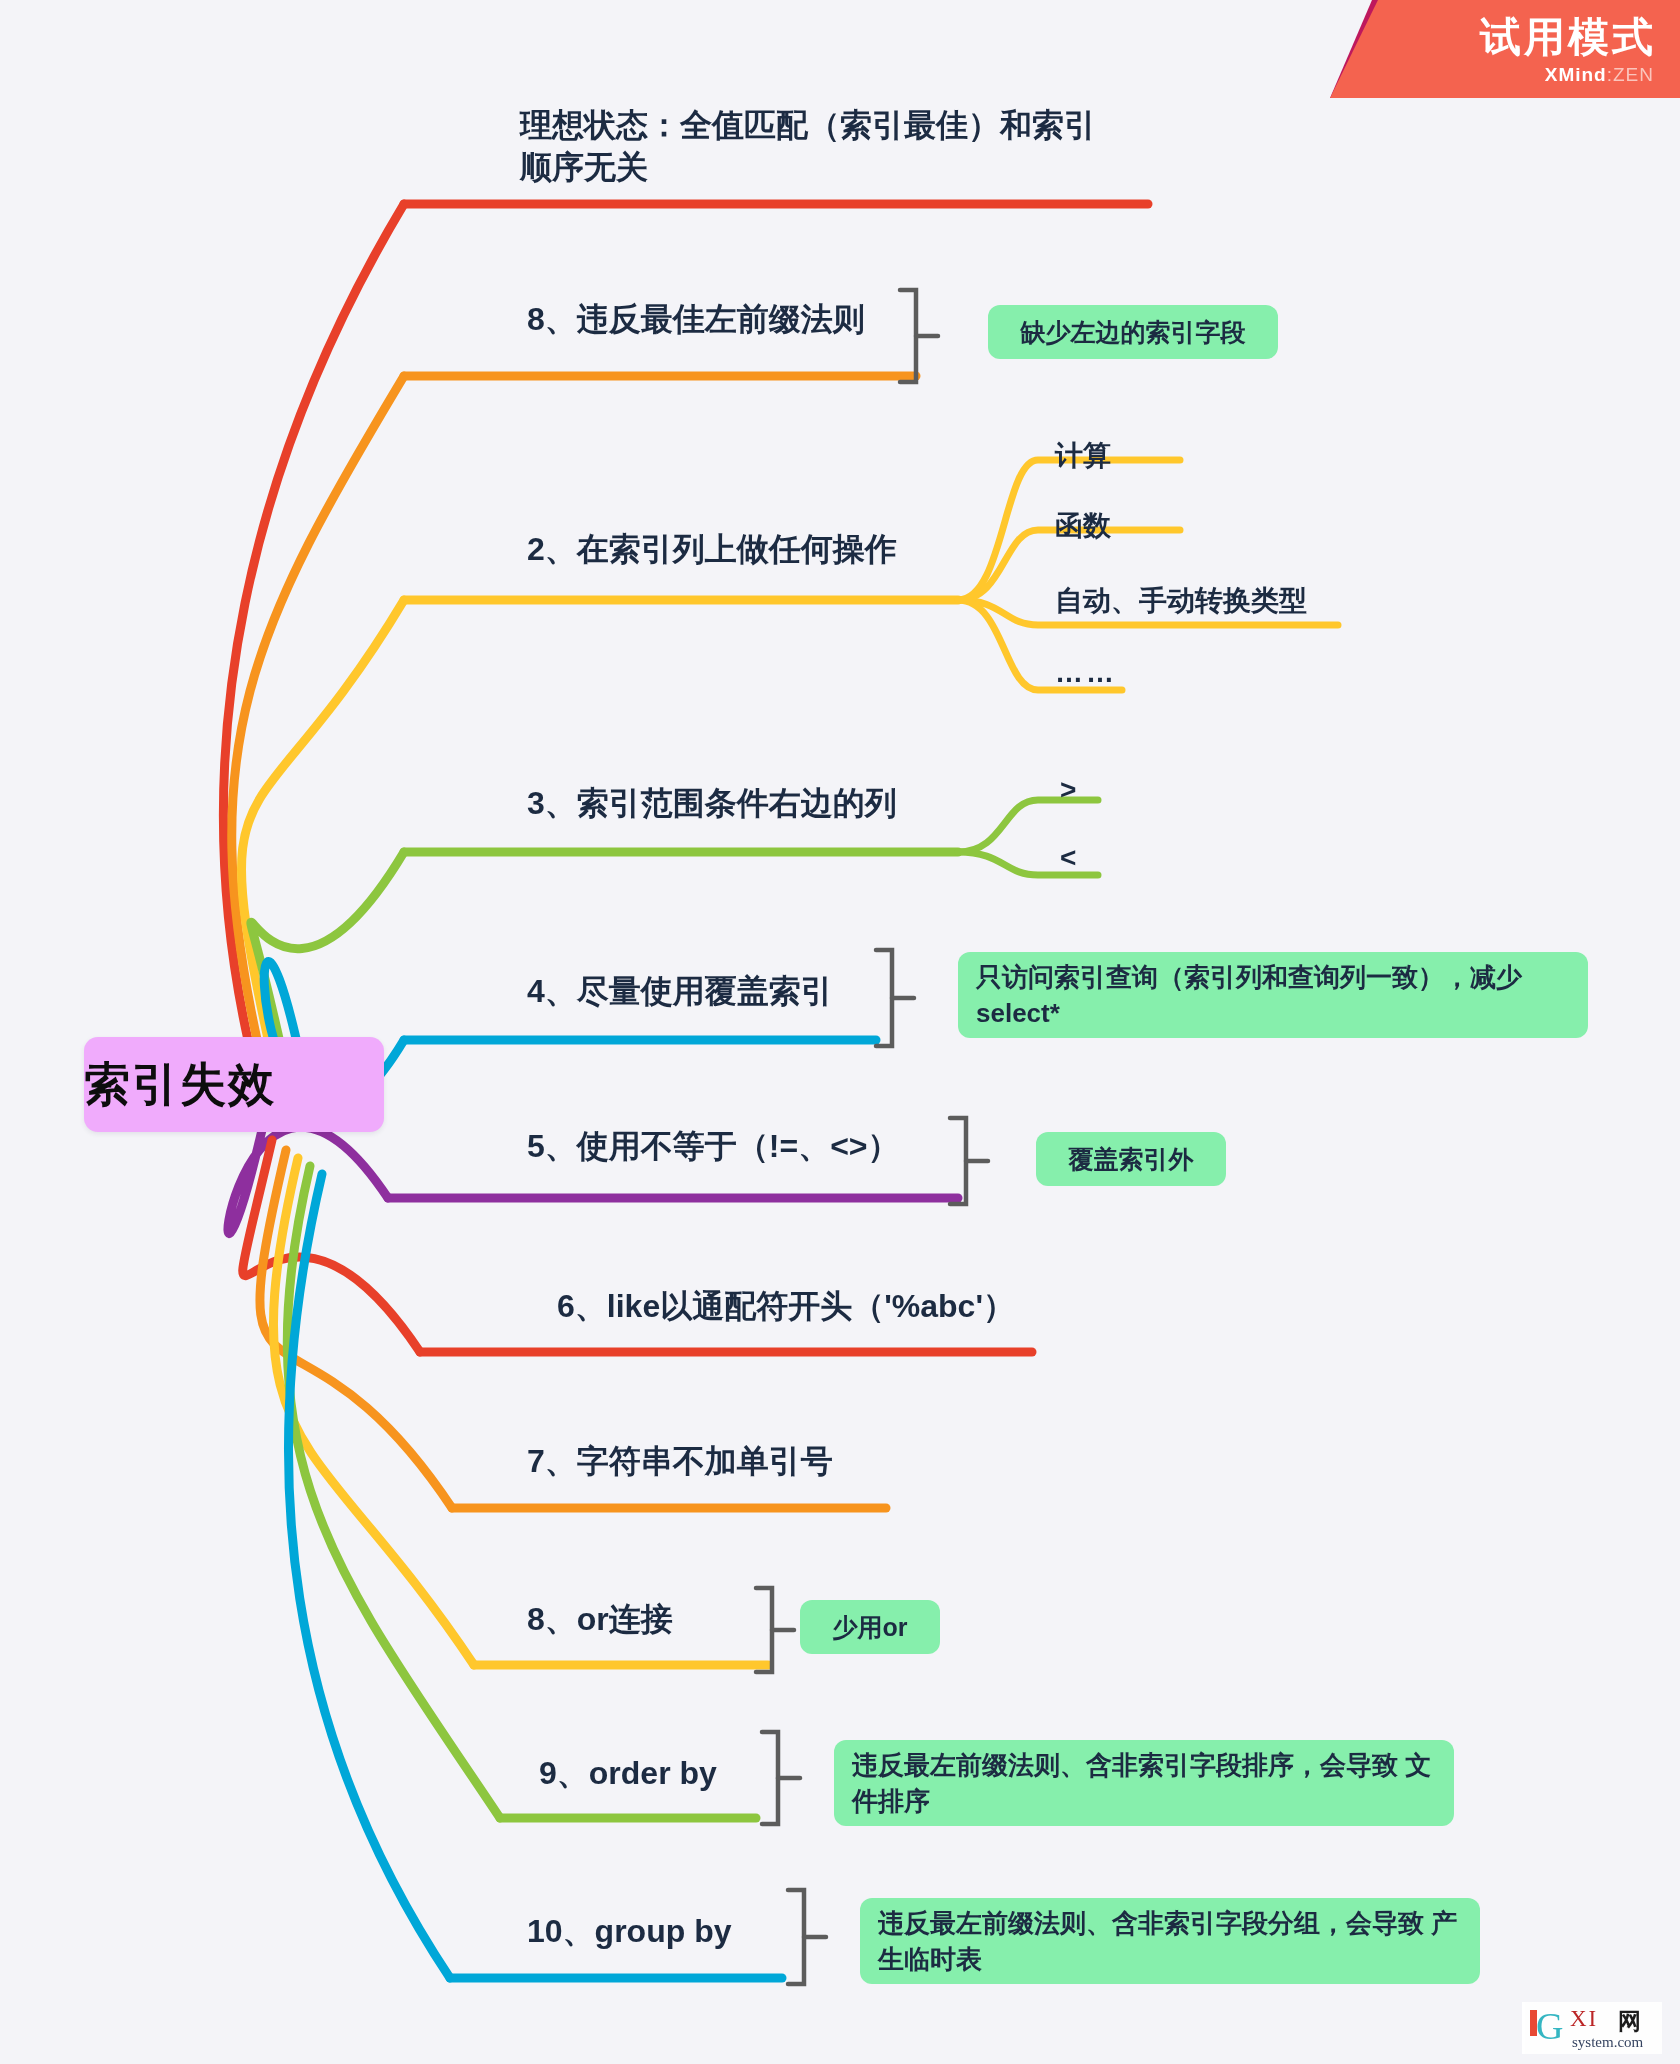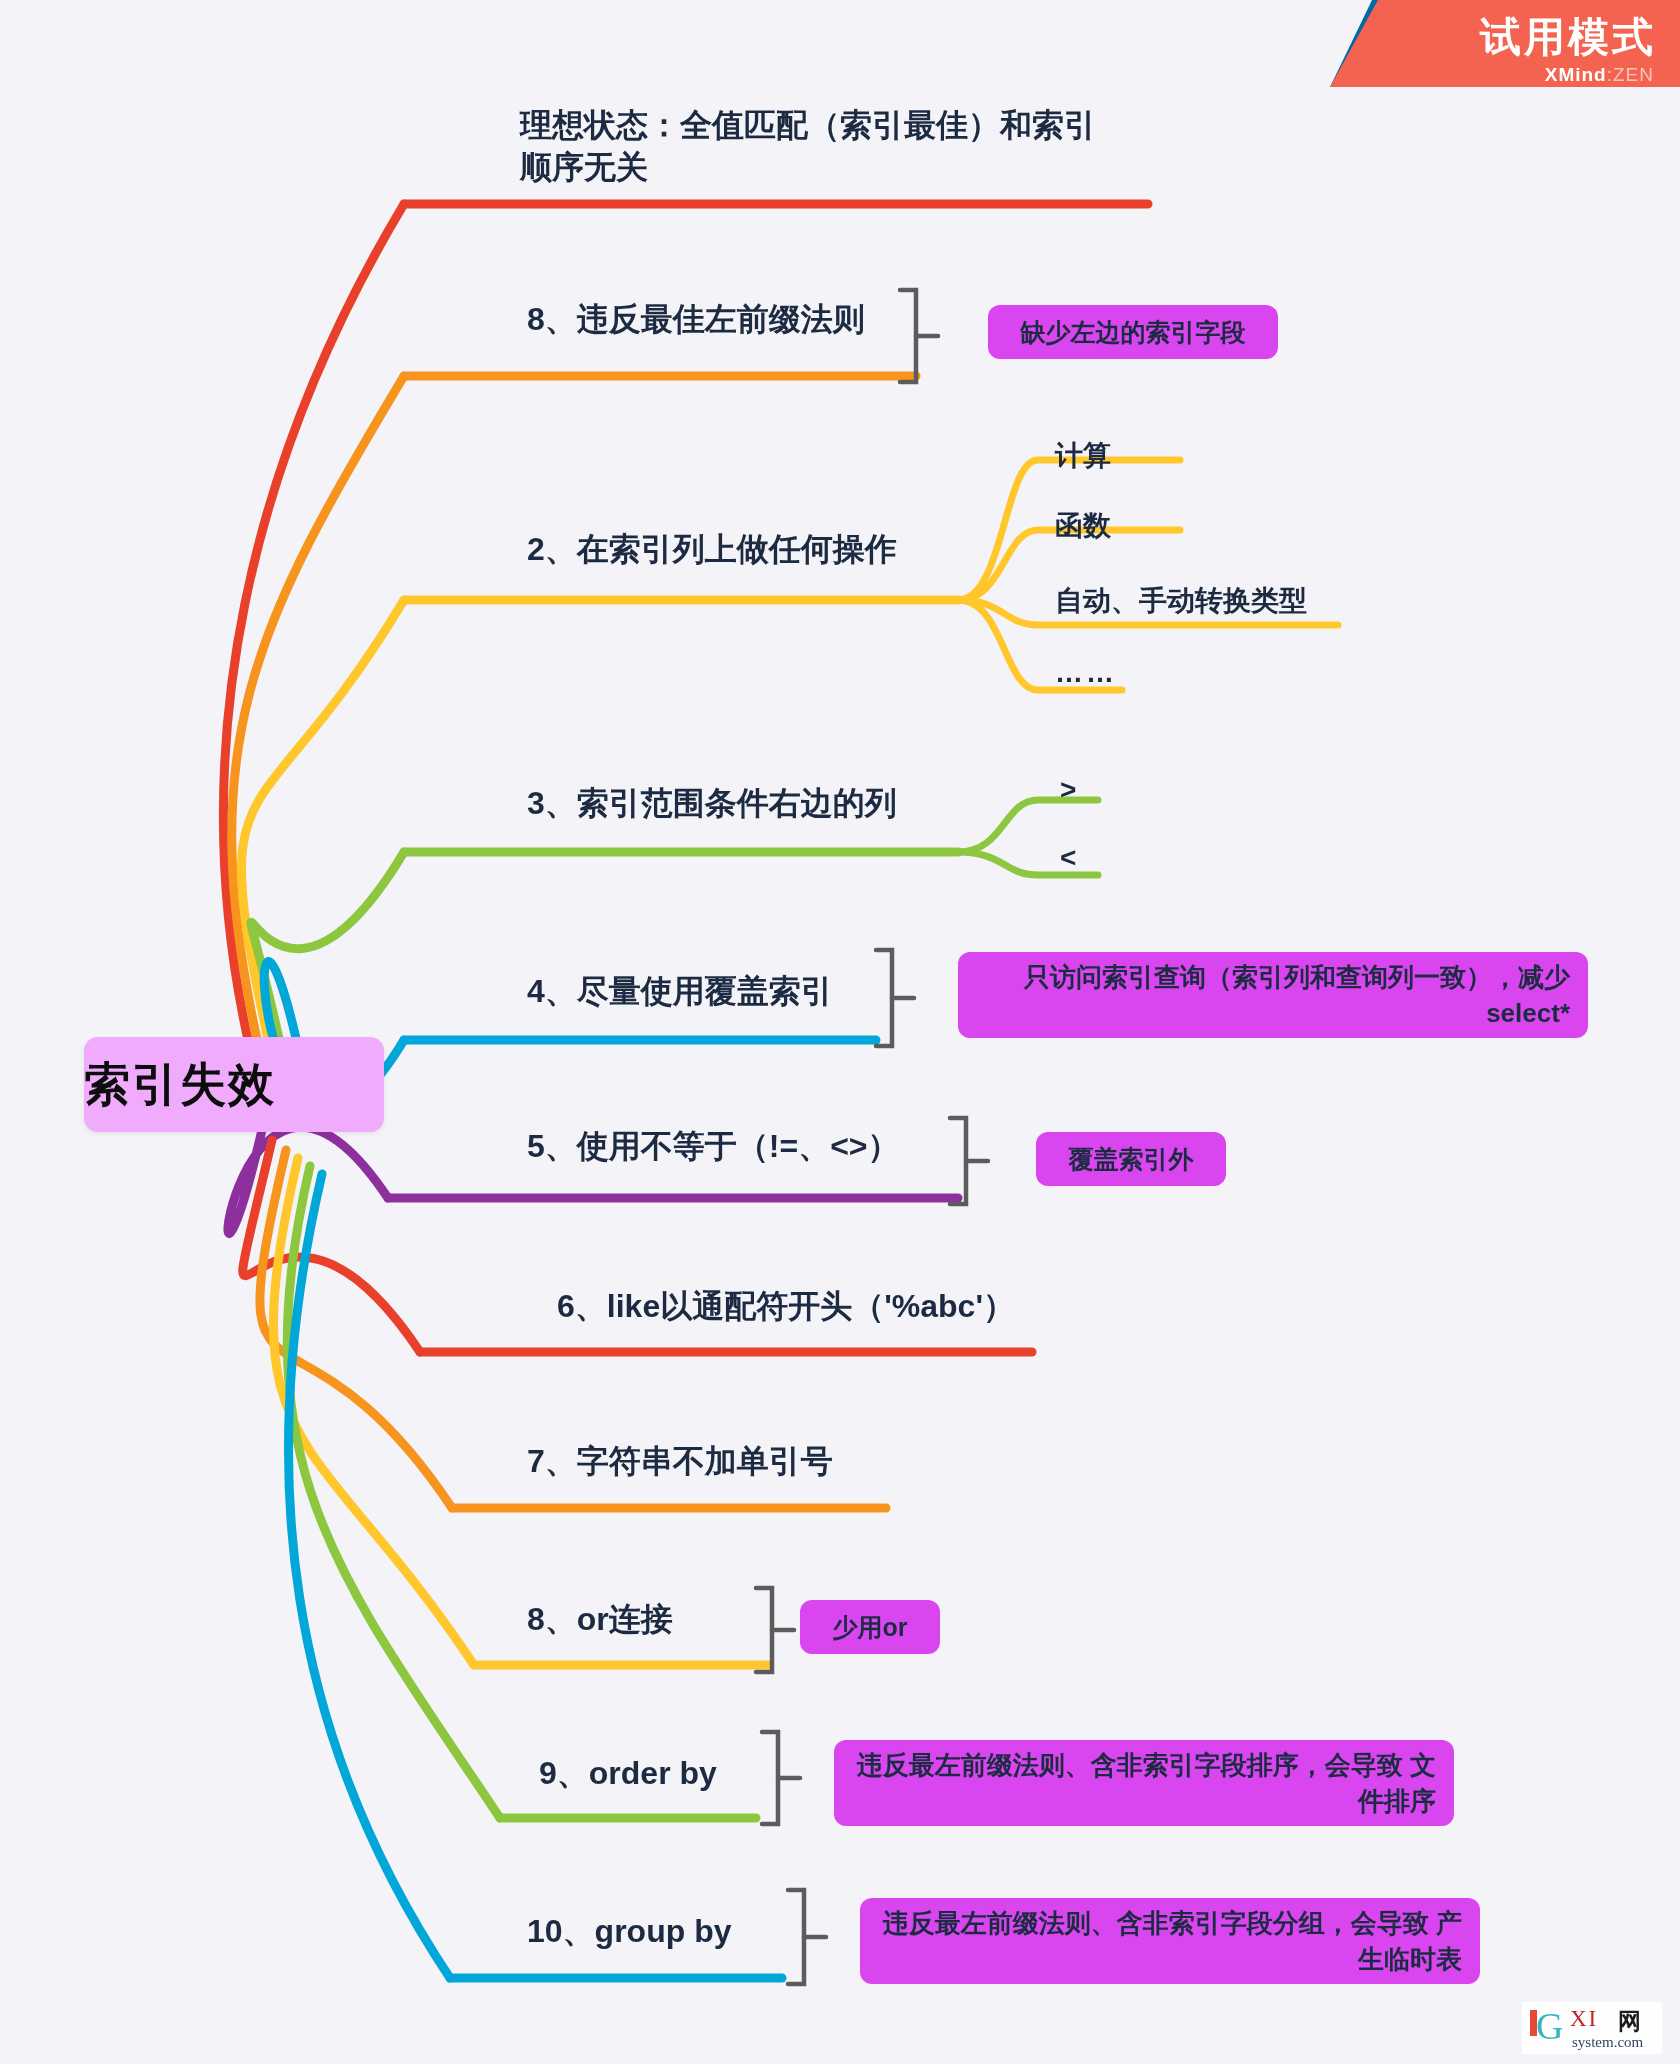--- a/index.html
+++ b/index.html
@@ -40,39 +40,39 @@
     border-radius: 14px;
     box-shadow: 0 2px 5px rgba(40,40,70,0.09);
     display: flex;
     align-items: center;
     color: #0d0d0d;
     font-weight: bold;
     letter-spacing: 2px;
   }
   .note {
     position: absolute;
-    background: #d946ef;
+    background: #86efac;
     border-radius: 12px;
     color: #1c2b42;
     font-weight: bold;
     display: flex;
     align-items: center;
     justify-content: center;
-    text-align: right;
+    text-align: left;
     line-height: 1.4;
     box-sizing: border-box;
     padding: 10px 18px;
   }
   .trial-badge {
     position: absolute;
     right: 0;
     top: 0;
     width: 350px;
-    height: 87px;
-    background: #0369a1;
+    height: 98px;
+    background: #be185d;
     clip-path: polygon(42px 0, 100% 0, 100% 100%, 0 100%, 0 100%);
     color: #ffffff;
     box-sizing: border-box;
   }
   .trial-badge .tb-shape {
     position: absolute;
     inset: 0;
     background: #f4634f;
     clip-path: polygon(48px 0%, 100% 0%, 100% 100%, 0% 100%);
   }

